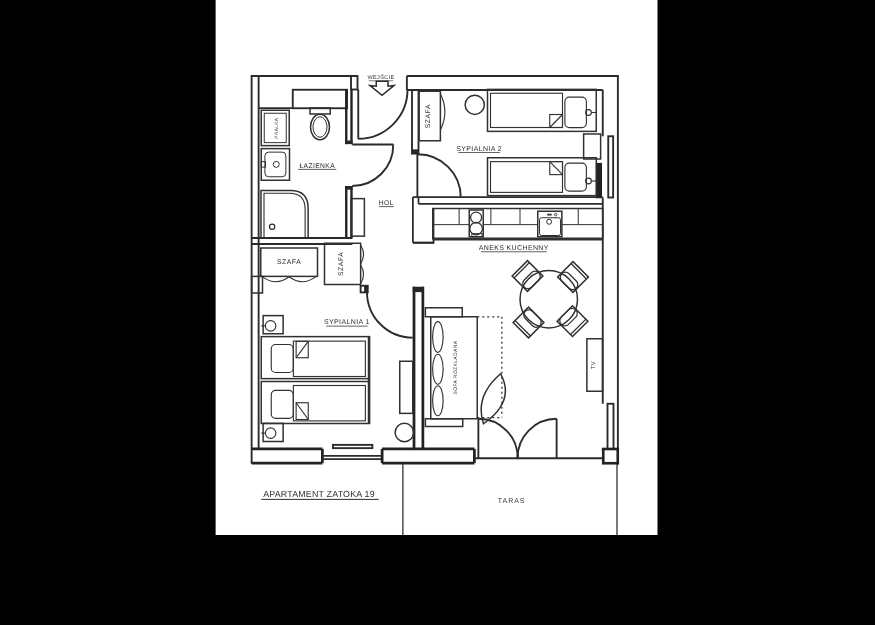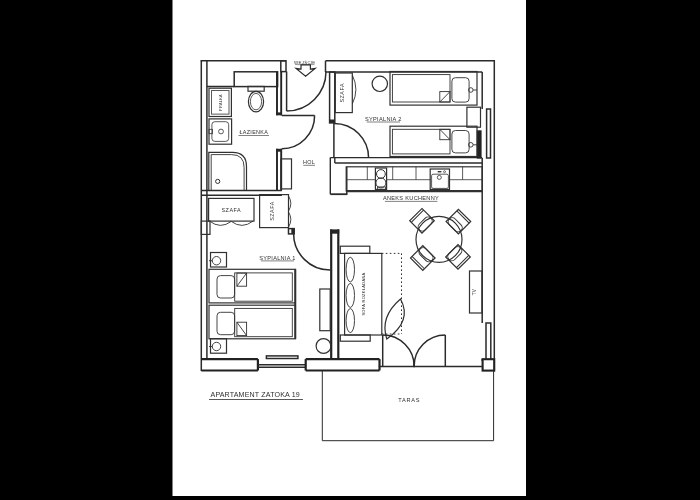--- a/index.html
+++ b/index.html
@@ -1,16 +1,16 @@
 <!DOCTYPE html>
 <html><head>
 <meta charset="utf-8">
 <style>
   html,body{margin:0;padding:0;background:#000;}
-  .wrap{width:700px;height:496px;position:relative;background:#000;filter:saturate(0);}
+  .wrap{width:700px;height:428px;position:relative;background:#000;filter:saturate(0);}
   svg{display:block;}
   text{font-family:"Liberation Sans", sans-serif;fill:#2e2e2e;}
 </style>
 </head>
 <body>
 <div class="wrap">
 <svg width="700" height="500" viewBox="0 0 700 500">
 
   <rect x="0" y="0" width="700" height="500" fill="#000000"></rect>
 

